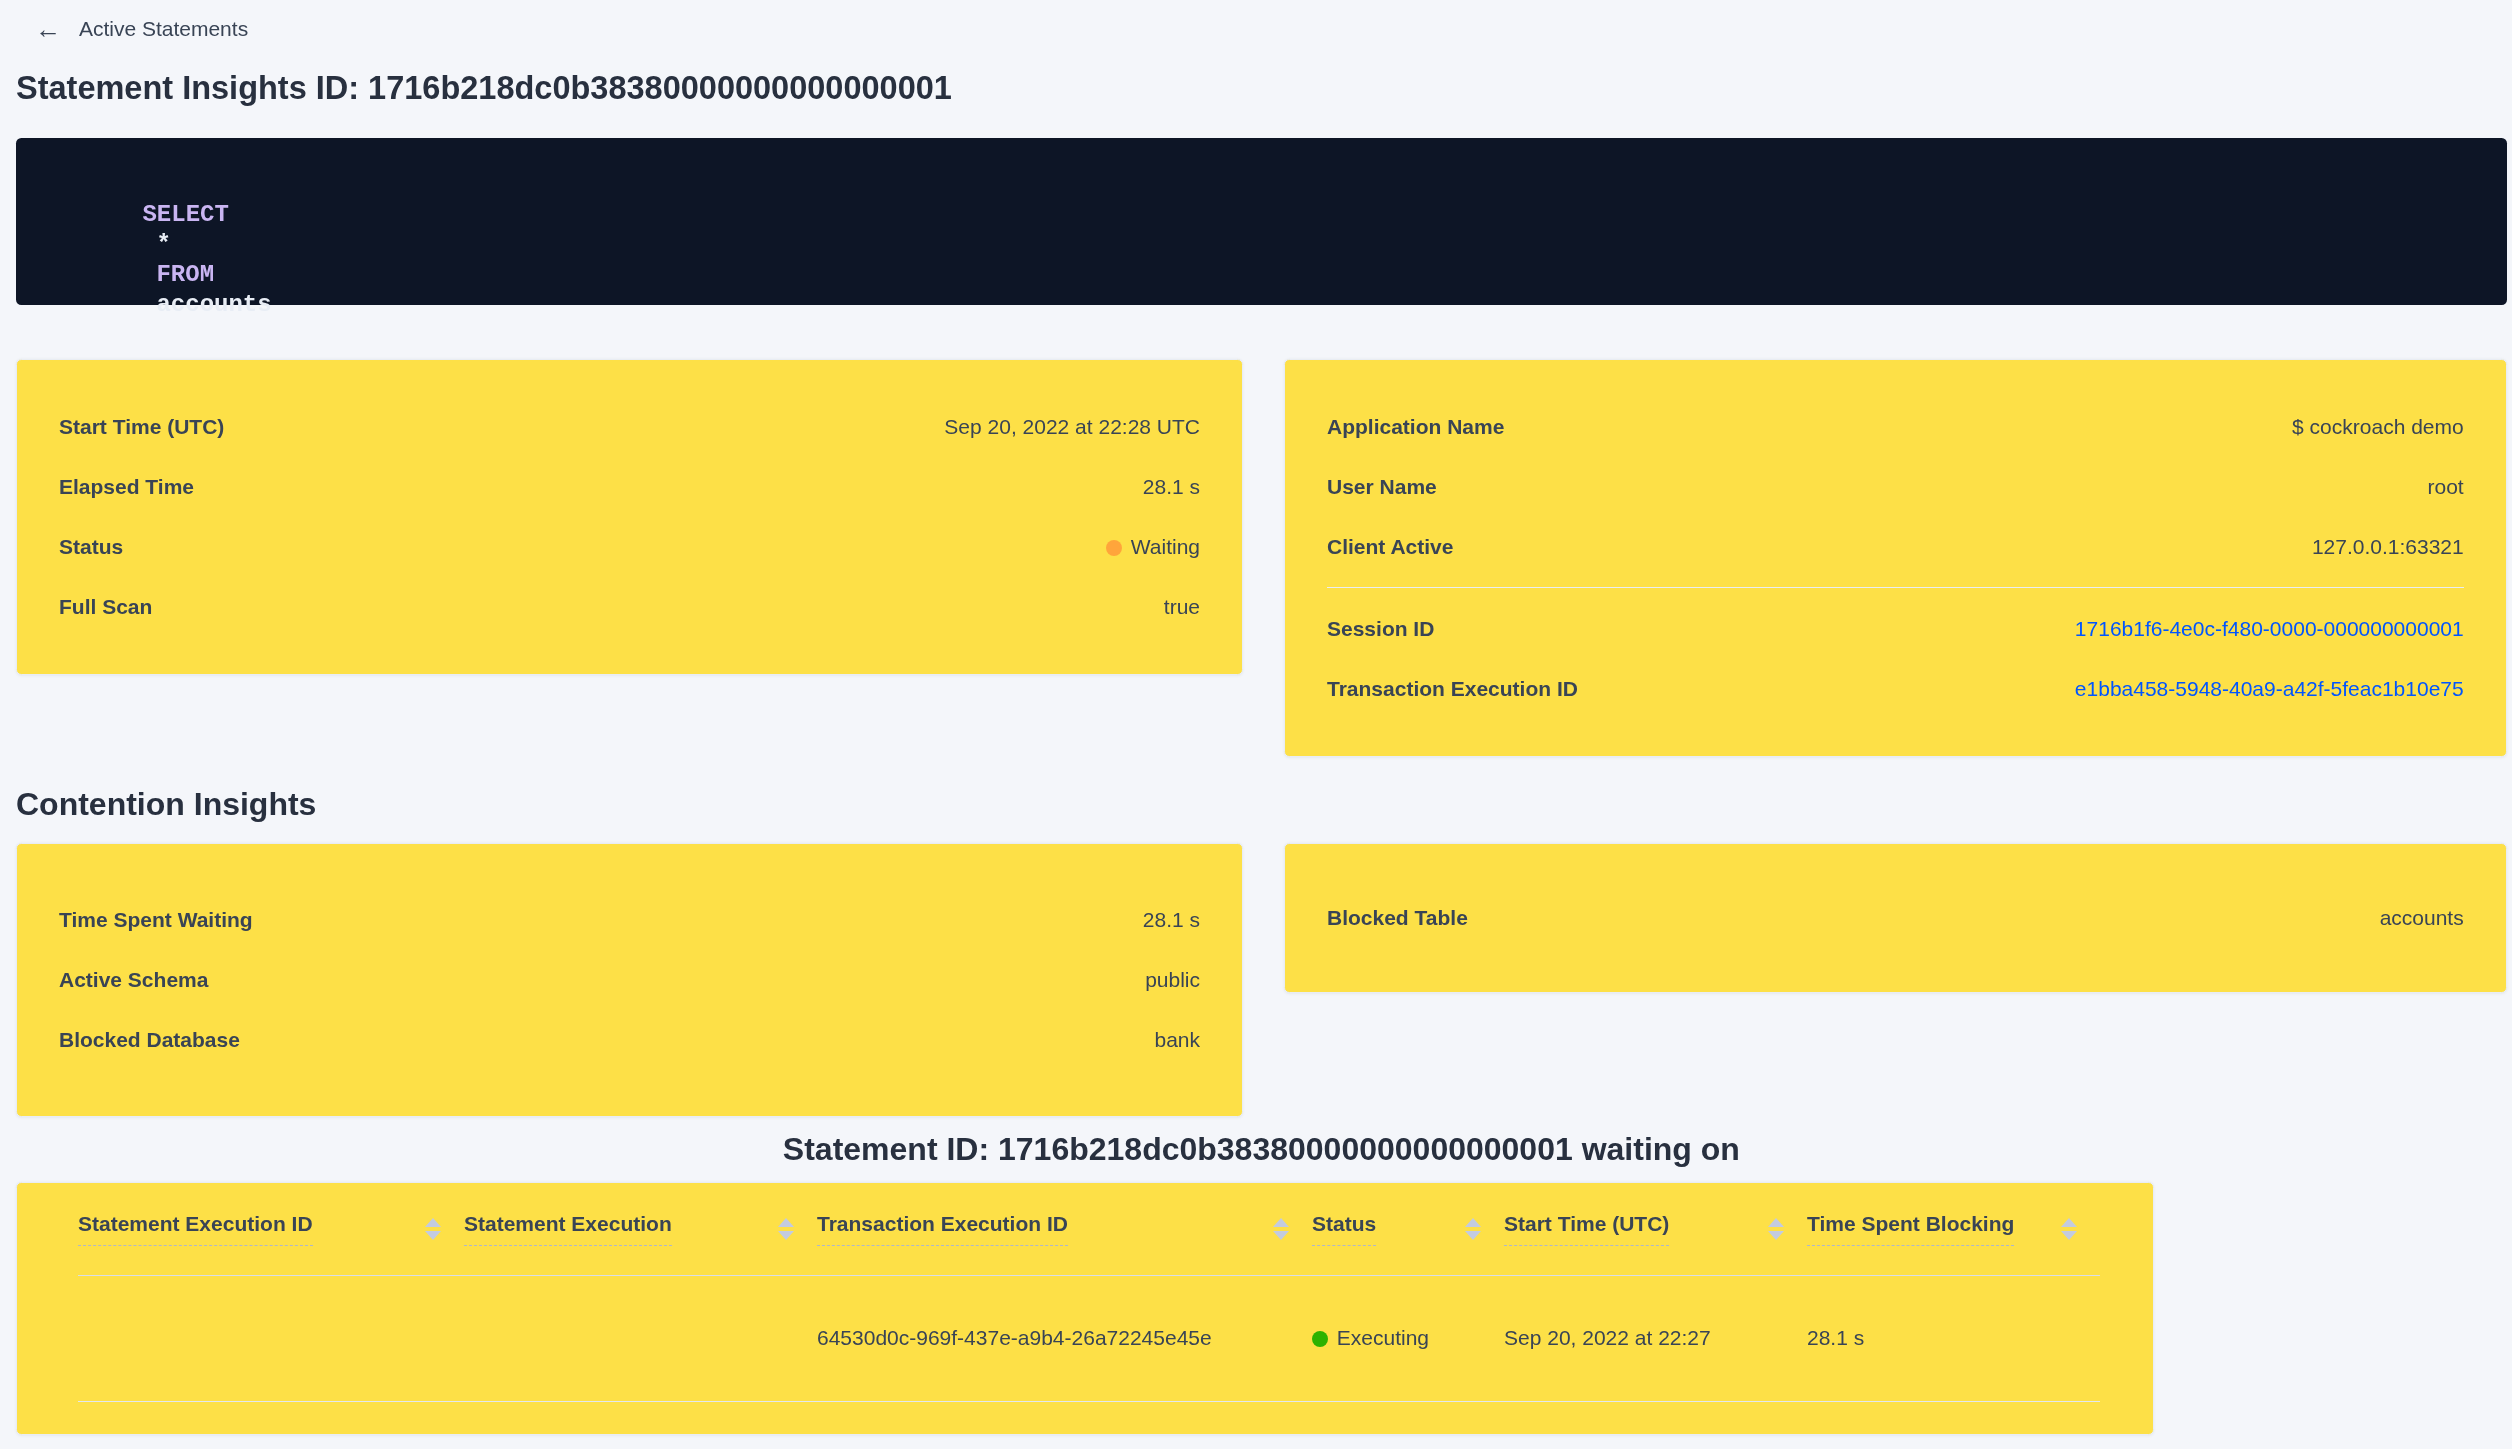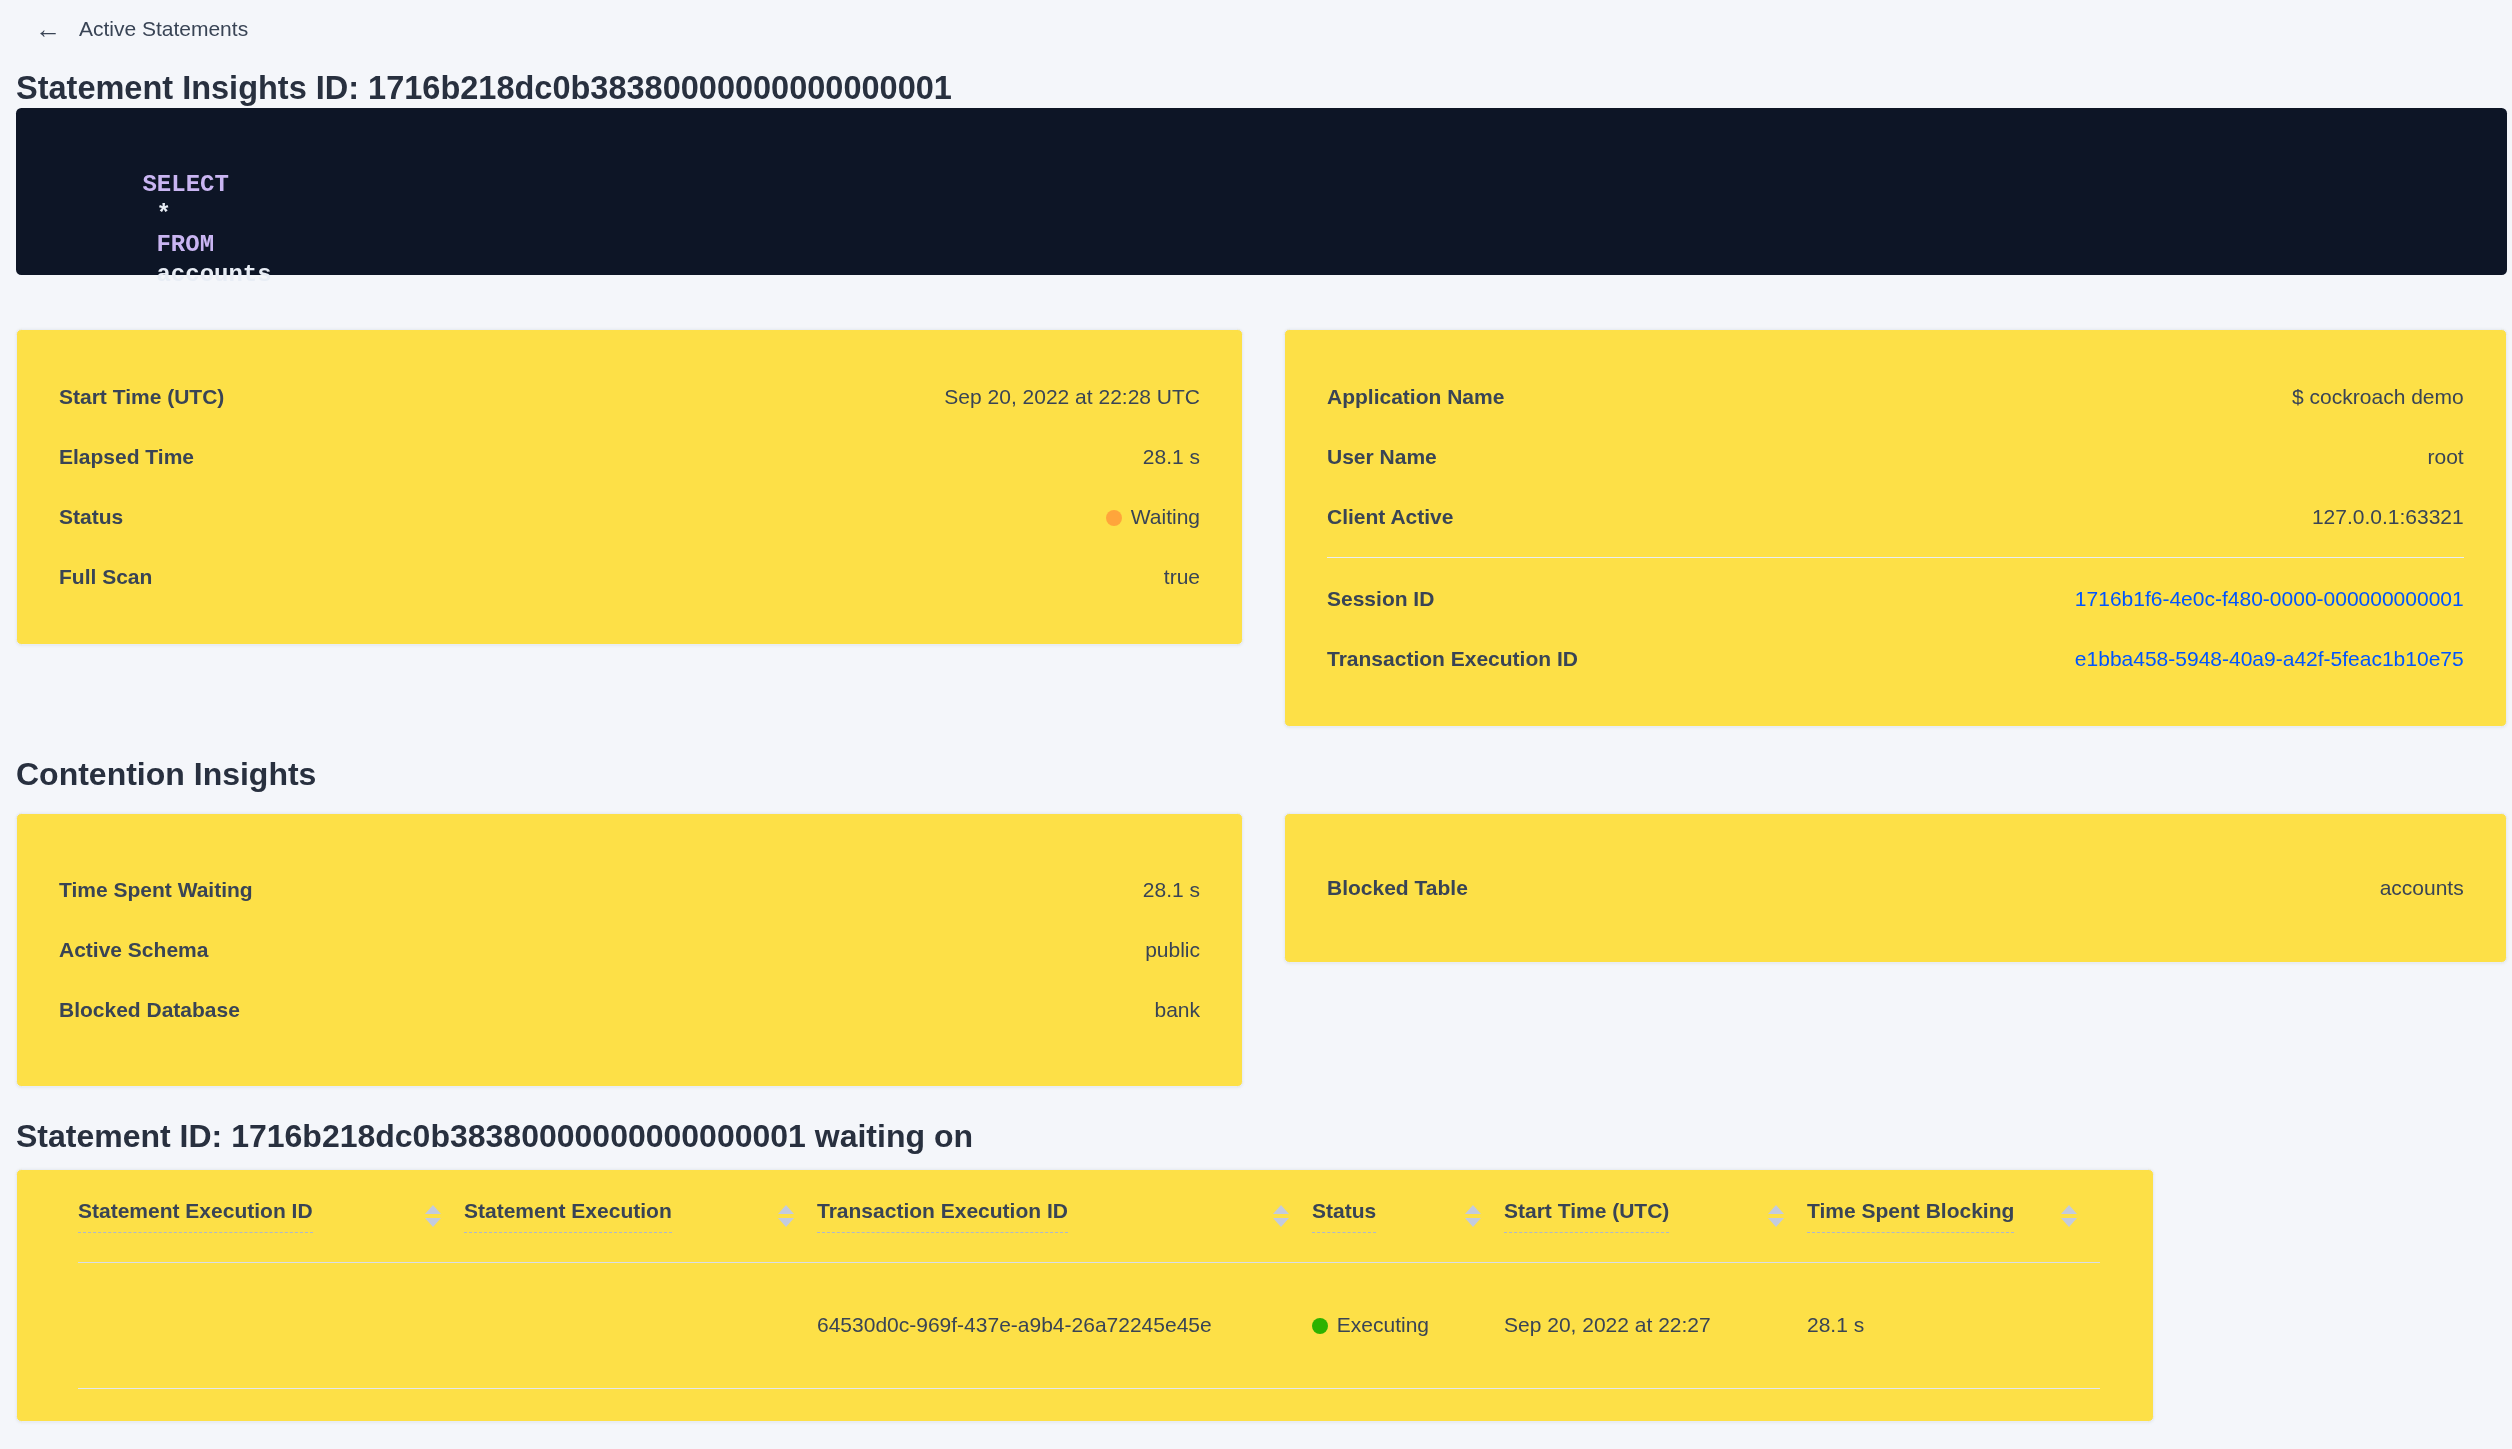--- a/index.html
+++ b/index.html
@@ -30,20 +30,21 @@
   .page-title {
     margin: 26px 0 0 0;
     font-size: 32.5px;
     line-height: 40px;
     font-weight: 700;
     color: #28303f;
   }
 
   
   .sql-box {
+    margin-top: 30px;
     margin-right: 0px;
     height: 167px;
     background: #0d1526;
     border-radius: 5.3px;
     padding: 32px 40px;
   }
   .sql-code {
     font-family: "Liberation Mono", monospace;
     font-size: 24px;
     line-height: 30px;
@@ -93,21 +94,21 @@
     line-height: 31px;
     font-weight: 700;
     color: #28303f;
     margin: 0;
   }
   .heading-contention { margin-top: 32px; }
   .row-contention { margin-top: 23px; }
   .card-contention-left { width: 1227px; padding: 46px 42px; }
   .card-contention-right { flex: 1; padding: 44px 42px; }
 
-  .heading-waiting { margin-top: 34px; }
+  .heading-waiting { margin-top: 17px; text-align: center; }
 
   
   .table-card {
     margin-top: 17.6px;
     width: 2138px;
     padding: 0 53px 32px 61px;
   }
   table.waiting-table {
     width: 100%;
     border-collapse: collapse;

